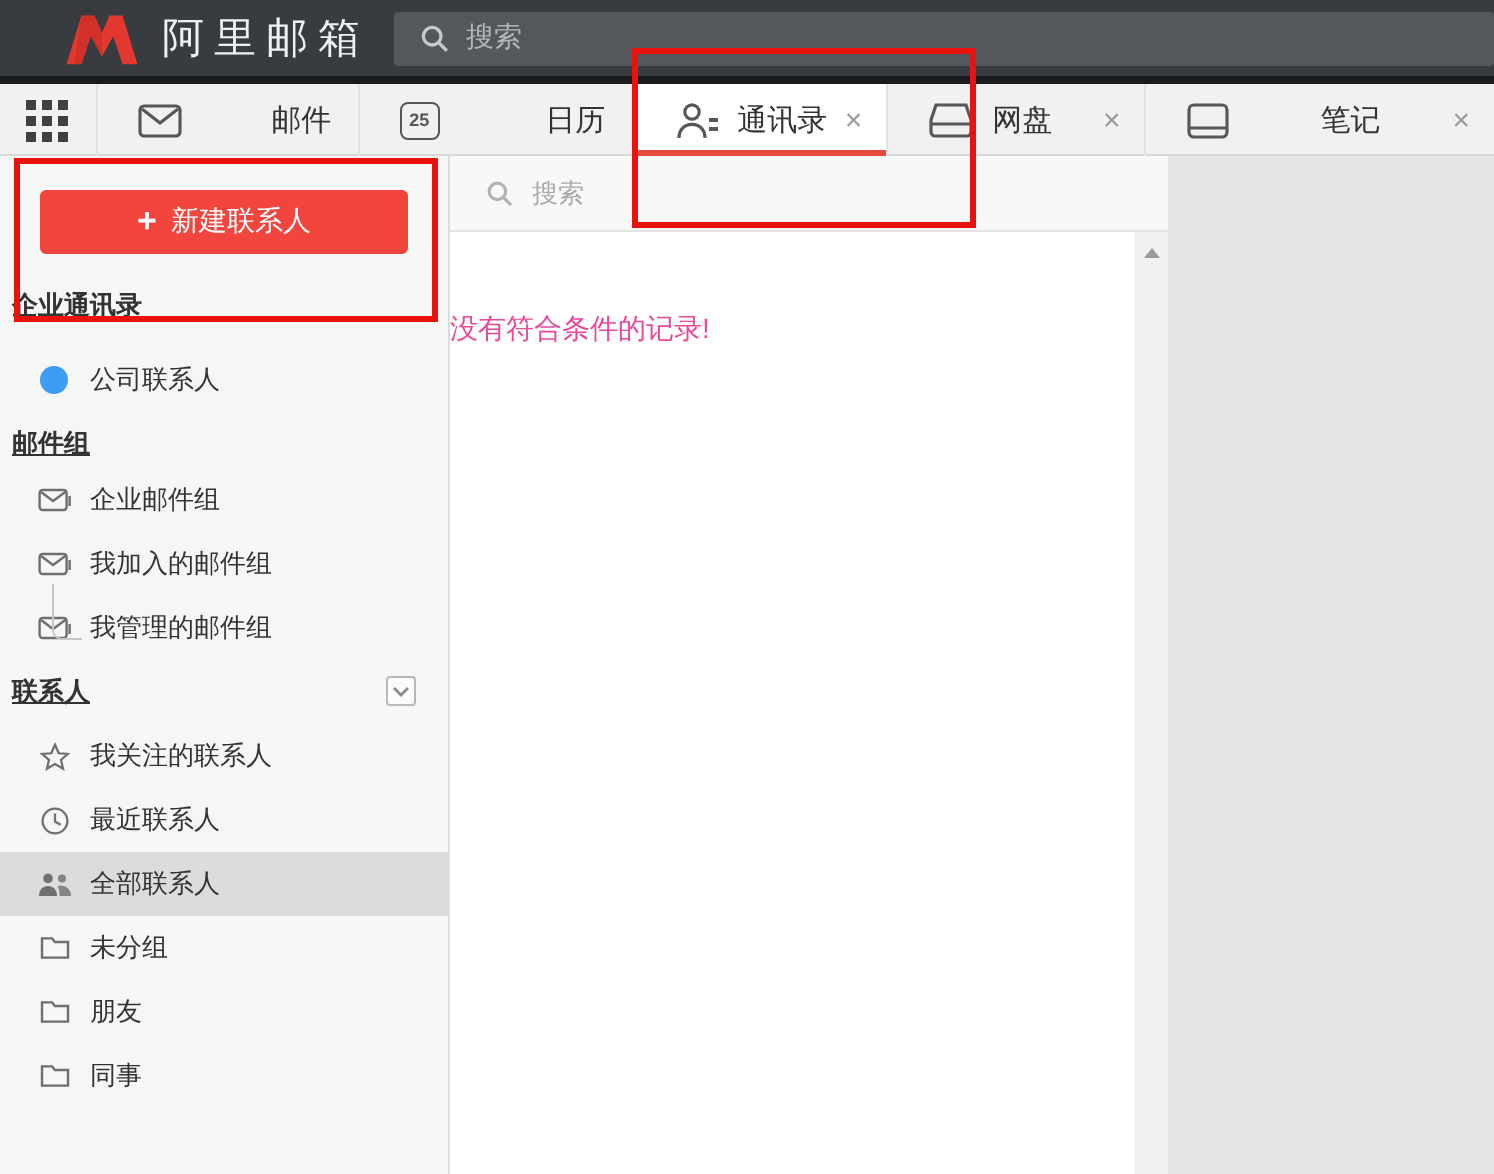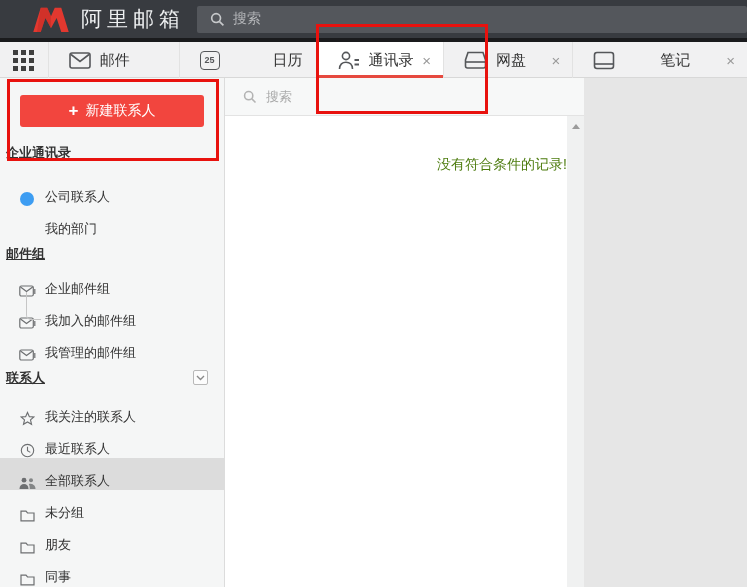--- a/index.html
+++ b/index.html
@@ -17,59 +17,59 @@
 
   .black-strip { height:4px; background:#1a1b1d; }
 
   
   .tabbar { height:36px; background:#f1f1f2; display:flex; position:relative; }
   .tabbar::after { content:''; position:absolute; left:0; right:0; bottom:0; height:1px; background:#d8d8d8; }
   .grid-cell { width:53px; display:flex; align-items:center; justify-content:center; }
   .grid-icon { display:grid; grid-template-columns:repeat(3,5px); grid-template-rows:repeat(3,5px); gap:3px; }
   .grid-icon span { background:#3f3f3f; }
   .tab { display:flex; align-items:center; padding:0 12px 0 20px; border-left:1px solid #e2e2e2; position:relative; z-index:1; }
-  .tab-w1{width:142px;} .tab-w2{width:138px;gap:44px;} .tab-w3{width:137px;} .tab-w4{width:140px;text-align:center;} .tab-w5{flex:1;gap:36px;}
+  .tab-w1{width:142px;gap:36px;} .tab-w2{width:138px;gap:44px;} .tab-w3{width:137px;} .tab-w4{width:140px;text-align:center;} .tab-w5{flex:1;gap:36px;}
   .tab.active { background:#fff; }
   .tab.active::after { content:''; position:absolute; left:-1px; right:0; bottom:0; height:3px; background:#e6493f; z-index:3; }
   .tab-icon { color:#55575a; margin-right:9px; display:flex; align-items:center; }
   .tab-label { font-size:15px; color:#333; white-space:nowrap; }
   .tab-close { margin-left:auto; color:#9a9a9a; font-size:15px; line-height:1; cursor:pointer; }
   .cal-box { width:20px; height:19px; border:1.5px solid #55575a; border-radius:4px; display:flex;
              align-items:center; justify-content:center; font-size:9px; font-weight:bold; color:#55575a; }
 
   
   .content { display:flex; height:509px; }
 
   .sidebar { width:225px; background:#f5f6f6; border-right:1px solid #dcdcdc; flex-shrink:0; position:relative; }
   .new-contact-btn { margin:17px 20px 0 20px; height:32px; background:#f2453e; border-radius:3px;
                      color:#fff; font-size:14px; display:flex; align-items:center; justify-content:center; cursor:pointer; }
   .new-contact-btn .plus { font-size:17px; font-weight:bold; margin-right:7px; }
   .section-header { margin:16px 0 0 0; padding-left:6px; height:20px; line-height:20px;
                     font-size:13px; font-weight:bold; color:#333; position:relative; }
   .hdr2 { margin-top:4px; height:24px; line-height:24px;text-decoration:underline; }
-  .side-item { height:32px; display:flex; align-items:flex-end; padding-left:18px; font-size:13px; color:#333; cursor:pointer; }
+  .side-item { height:32px; display:flex; align-items:center; padding-left:18px; font-size:13px; color:#333; cursor:pointer; }
   .side-item .icn { width:18px; display:flex; justify-content:center; align-items:center; color:#6d6f71; flex-shrink:0; }
   .side-item .lbl { margin-left:9px; white-space:nowrap; }
   .side-item.selected { background:#dcdcdc; }
   .blue-dot { width:14px; height:14px; border-radius:50%; background:#3d9df2; }
   .tree-elbow { position:absolute; left:26px; top:118px; width:15px; height:28px;
                 border-left:1px solid #c6c6c6; border-bottom:1px solid #c6c6c6; border-bottom-left-radius:5px; }
   .tree-wrap { position:relative; }
   .first-rows { margin-top:11px; }
   .collapse-box { position:absolute; right:16px; top:4px; width:15px; height:15px; border:1px solid #b8b8b8;
                   background:#fcfcfc; border-radius:2px; display:flex; align-items:center; justify-content:center;
                   color:#8a8a8a; cursor:pointer; }
   .rows-gap { margin-top:4px; }
 
   .main { width:359px; background:#fff; display:flex; flex-direction:column; flex-shrink:0; }
   .main-search { height:38px; background:#f7f8f8; border-bottom:1px solid #e3e3e3; display:flex;
                  align-items:center; padding-left:18px; }
   .main-search .ph { color:#a9a9a9; font-size:13px; margin-left:9px; }
   .main-body { position:relative; flex:1; background:#fff; }
-  .empty-message { text-align:right; padding-top:40px; font-size:14px; color:#4d7c0f; padding-right:17px; }
+  .empty-message { text-align:left; padding-top:40px; font-size:14px; color:#ec4899; padding-right:17px; }
   .scroll-track { position:absolute; top:0; right:0; bottom:0; width:17px; background:#f0f1f1; }
   .scroll-up-arrow { width:0; height:0; border-left:4px solid transparent; border-right:4px solid transparent;
                      border-bottom:5px solid #9b9b9b; margin:8px auto 0; }
 
   .right-empty { flex:1; background:#e6e6e6; }
 
   
   .annotation { position:absolute; border:3px solid #e8120e; z-index:60; }
   .anno-tab { left:316px; top:24px; width:172px; height:90px; }
   .anno-btn { left:7px; top:79px; width:212px; height:82px; }
@@ -180,24 +180,20 @@
 
     <div class="section-header">企业通讯录</div>
     <div class="tree-wrap">
       <div class="tree-elbow"></div>
       <div class="side-item first-rows">
         <span class="icn">
             <span class="blue-dot"></span>
           </span>
         <span class="lbl">公司联系人</span>
       </div>
-      <div class="side-item">
-        <span class="icn"></span>
-        <span class="lbl">我的部门</span>
-      </div>
     </div>
 
     <div class="section-header hdr2">邮件组</div>
     <div class="side-item">
       <span class="icn">
         <svg width="17" height="13" viewBox="0 0 17 13" fill="none" stroke="currentColor" stroke-width="1.2">
           <rect x="0.8" y="1" width="13.5" height="10" rx="1.5"></rect>
             <path d="M1.5 2 L7.5 6.5 L13.7 2"></path>
           <line x1="15.8" y1="4" x2="15.8" y2="9"></line>
         </svg>

